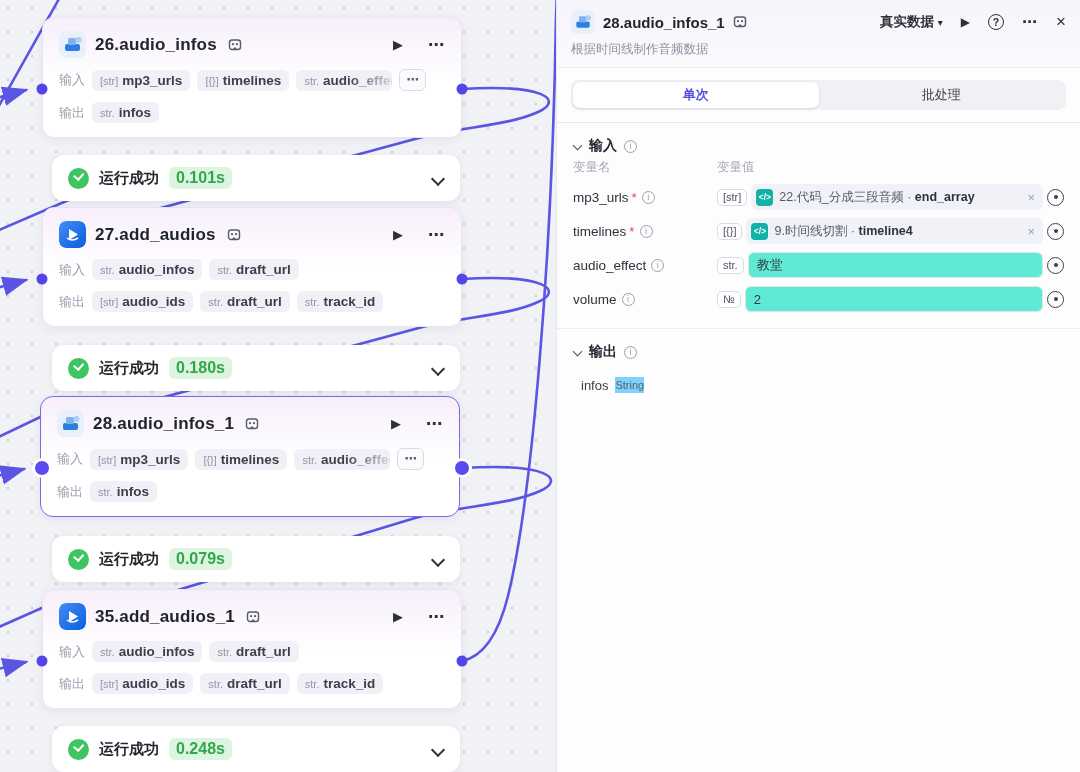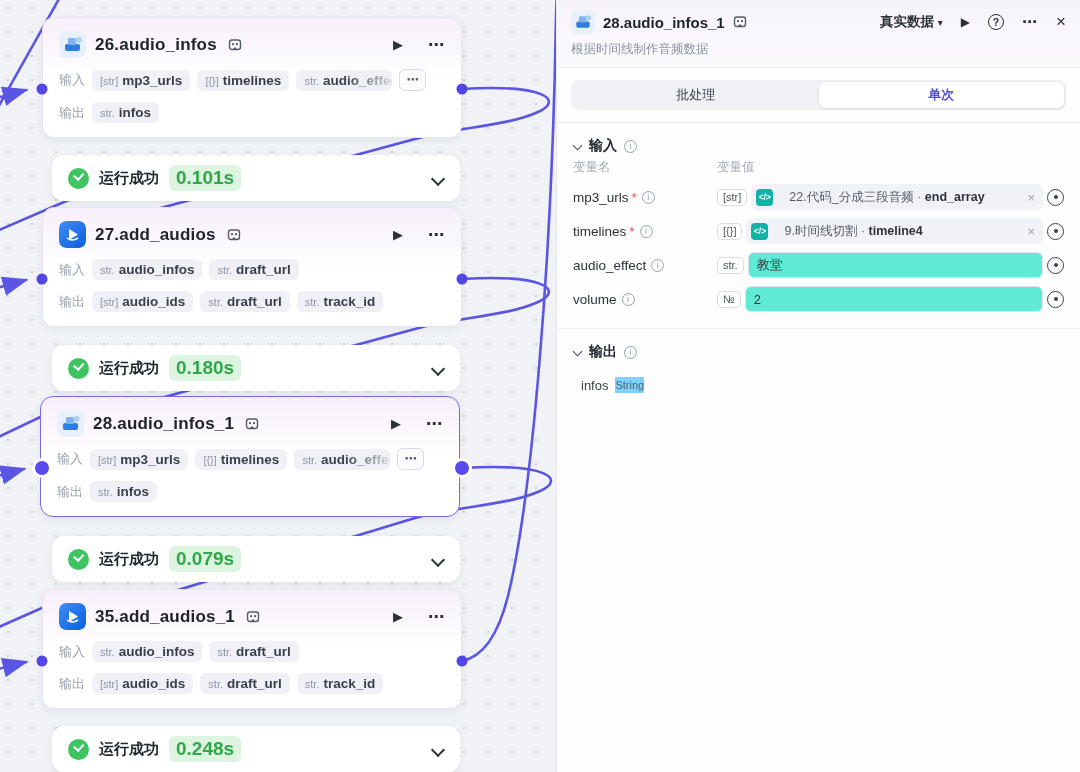--- a/index.html
+++ b/index.html
@@ -39,21 +39,21 @@
     background:#fbfbfd; color:#5a606e; font-size:13px; font-weight:700; line-height:19px;
     text-align:center; cursor:pointer; }
 
   .status { position:absolute; left:52px; width:408px; height:46px; background:#fff;
     border-radius:12px; box-shadow:0 2px 7px rgba(40,40,80,.08); z-index:2;
     display:flex; align-items:center; gap:10px; padding:0 16px; }
   .check { width:21px; height:21px; border-radius:50%; background:#3fc462; position:relative; flex:0 0 auto; }
   .check::after { content:""; position:absolute; left:6px; top:4.5px; width:7px; height:4.5px;
     border-left:2.4px solid #fff; border-bottom:2.4px solid #fff; transform:rotate(-48deg); }
   .status-text { font-size:15px; font-weight:700; color:#22262e; }
-  .time-badge { background:#ddf4e0; color:#30a84a; font-size:19px; font-weight:700;
+  .time-badge { background:#ddf4e0; color:#30a84a; font-size:16px; font-weight:700;
     border-radius:6px; padding:2px 7px; }
   .chev { margin-left:auto; width:11px; height:11px; position:relative; cursor:pointer; }
   .chev::after { content:""; position:absolute; left:0; top:1px; width:8px; height:8px;
     border-right:2.2px solid #2c3038; border-bottom:2.2px solid #2c3038; transform:rotate(45deg); }
 
   
   .panel { position:absolute; left:556px; top:0; width:524px; height:772px; background:#fdfdfe;
     border-left:1px solid #e7e8ee; z-index:5; }
   .phead { background:linear-gradient(180deg,#f7f3fb, #fbfafd); padding:10px 14px 9px 14px;
     border-bottom:1px solid #ececf2; }
@@ -92,21 +92,21 @@
   .info::before { content:"i"; font-style:normal; }
 
   .cols { display:grid; grid-template-columns:144px 1fr; margin-top:4px; }
   .col-label { font-size:12.5px; color:#a5a9b4; }
   .vrow { display:grid; grid-template-columns:144px 1fr; align-items:center; margin-top:8px; min-height:26px; }
   .vname { display:flex; align-items:center; gap:5px; font-size:13.5px; color:#2e323c; font-weight:400; }
   .req { color:#e5484d; margin-left:-2px; }
   .vval { display:flex; align-items:center; gap:4px; }
   .type-chip { border:1px solid #d9dce6; background:#fff; border-radius:5px; padding:1.5px 5px;
     font-size:11px; color:#4c5260; flex:0 0 auto; }
-  .field { flex:1; height:26px; border-radius:6px; display:flex; align-items:center; gap:16px; padding:0 8px; min-width:0; }
+  .field { flex:1; height:26px; border-radius:6px; display:flex; align-items:center; gap:6px; padding:0 8px; min-width:0; }
   .field.ref { background:#f1f2f8; padding-left:5px; }
   .field.plain { background:#5eead4; border:1px solid #e2e4eb; }
   .code-chip { width:17px; height:17px; border-radius:4px; background:#12b3a6; color:#fff; flex:0 0 auto;
     display:flex; align-items:center; justify-content:center; font-size:8.5px; font-weight:700; }
   .code-chip::before { content:"</>"; }
   .ref-text { font-size:12.5px; color:#565c66; white-space:nowrap; overflow:hidden; }
   .ref-bold { font-weight:700; color:#2e323c; }
   .rm { margin-left:auto; color:#9ba0ac; font-size:13px; cursor:pointer; }
   .plain-text { font-size:13px; color:#333842; }
   .target { width:17px; height:17px; border:1.7px solid #3a414f; border-radius:50%; position:relative;
@@ -397,22 +397,22 @@
           <span class="phelp">?</span>
           <span class="pmenu">⋯</span>
           <span class="pclose">×</span>
         </span>
       </div>
       <div class="psub">根据时间线制作音频数据</div>
     </div>
 
     <div class="ptabs">
       <div class="seg">
+        <div class="seg-item active">单次</div>
         <div class="seg-item">批处理</div>
-        <div class="seg-item active">单次</div>
       </div>
     </div>
 
     <div class="pbody">
 
       <div class="psection">
         <div class="sec-head">
           <span class="sec-chev down"></span>
           <span class="sec-title">输入</span>
           <span class="info"></span>

